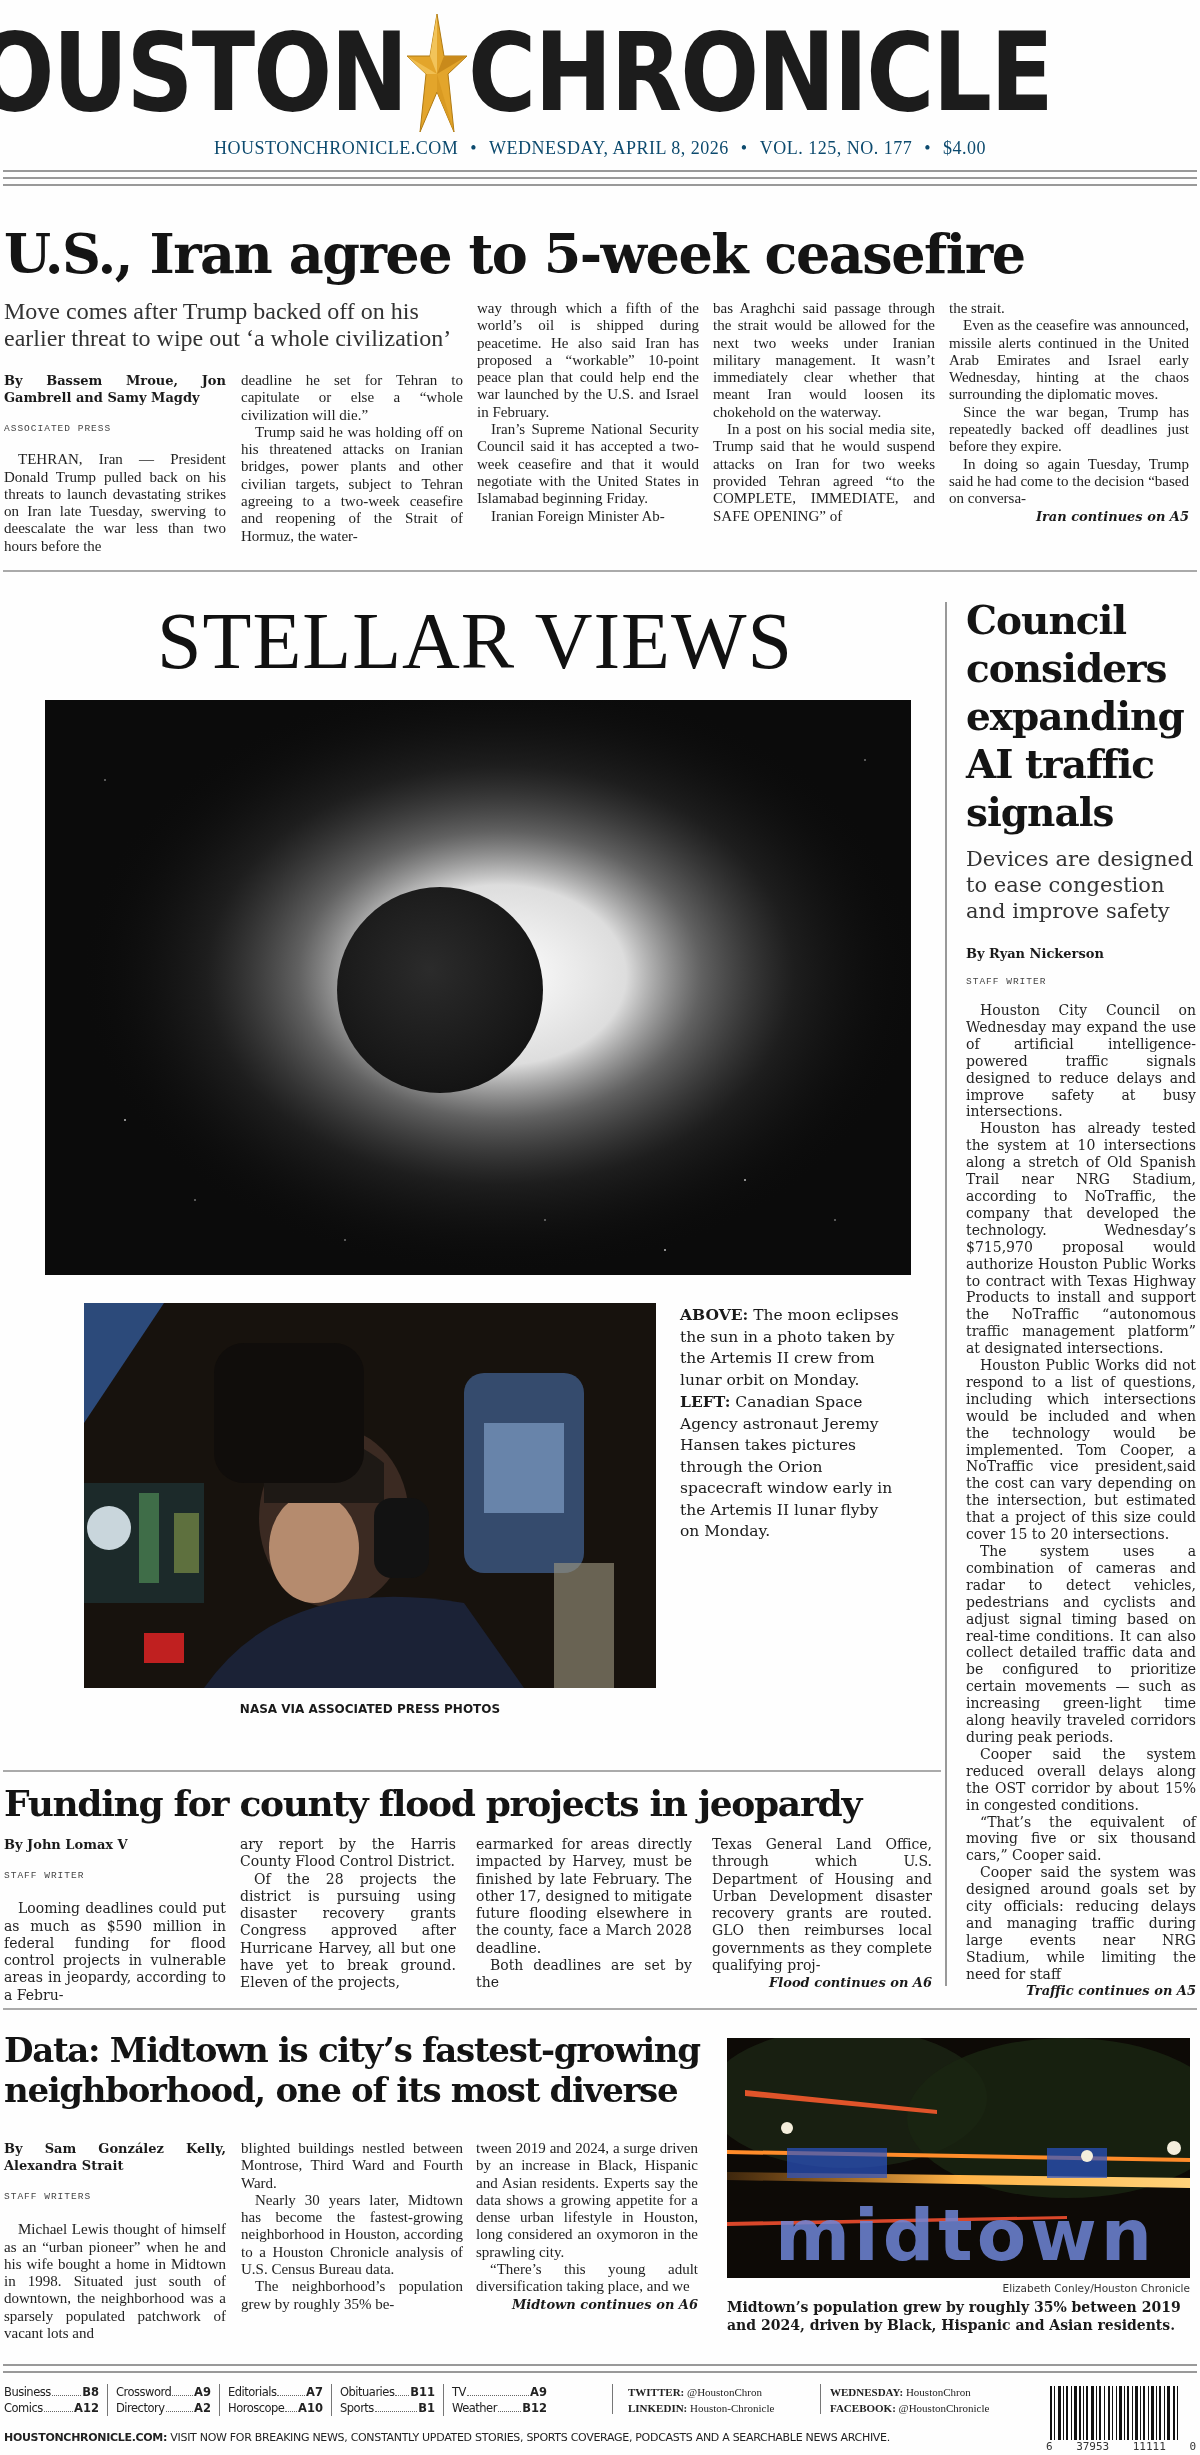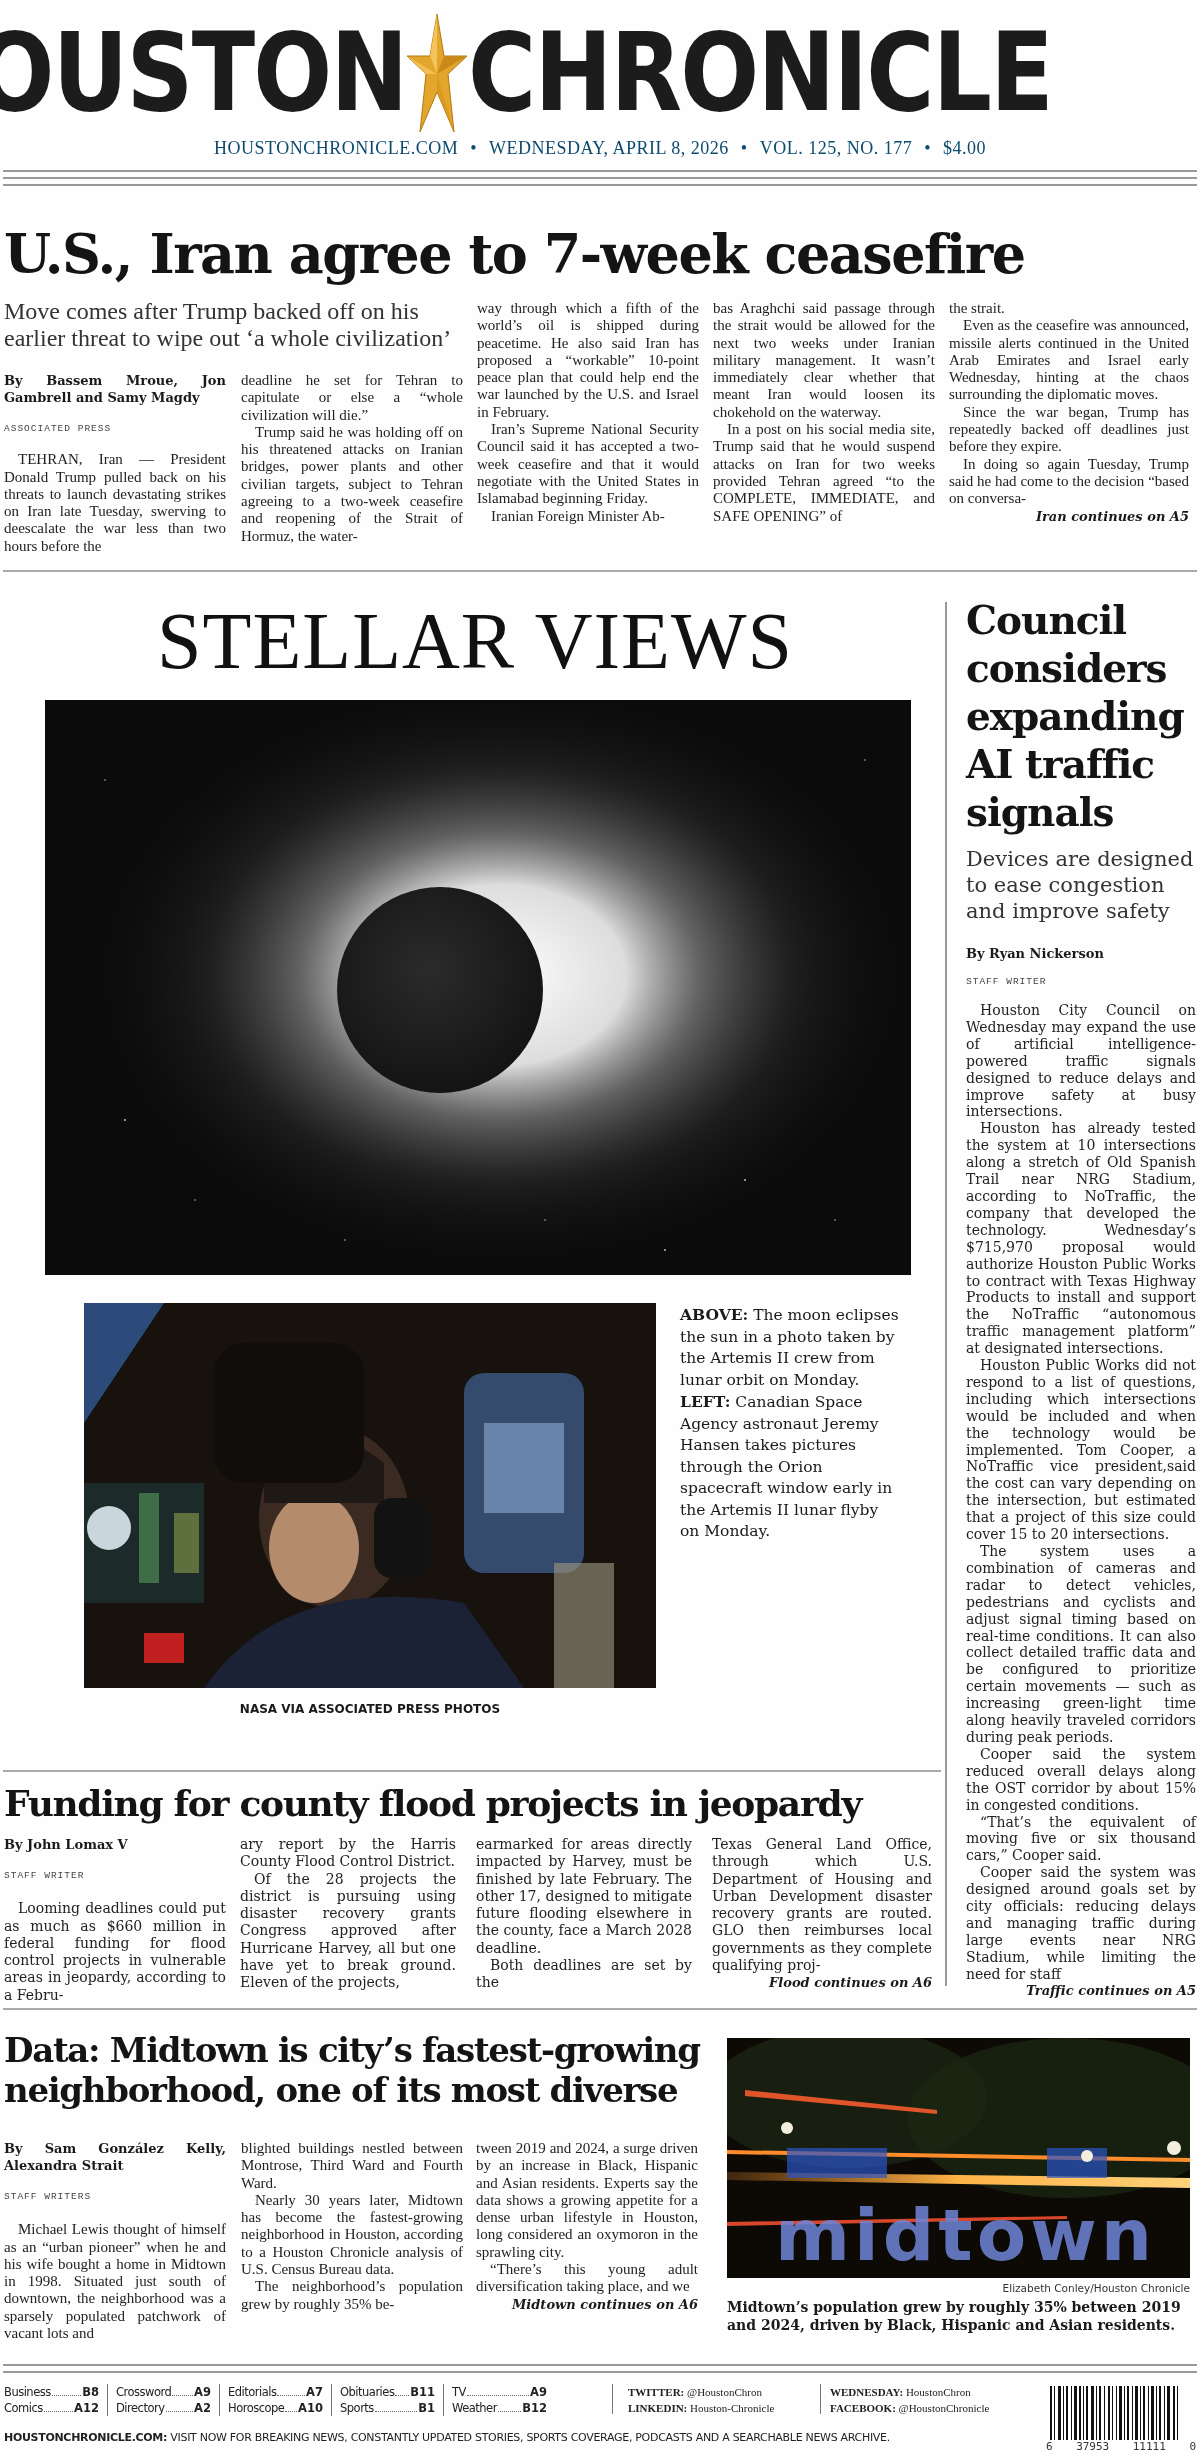--- a/index.html
+++ b/index.html
@@ -91,21 +91,21 @@
     <span>HOUSTONCHRONICLE.COM</span><span class="sep">•</span><span>WEDNESDAY, APRIL 8, 2026</span><span class="sep">•</span><span>VOL. 125, NO. 177</span><span class="sep">•</span><span>$4.00</span>
   </div>
   <div class="rule-triple" style="top:170px">
       <div></div>
       <div></div>
       <div></div>
     </div>
 </header>
 
 <article>
-  <h1 class="lead-headline">U.S., Iran agree to 7-week ceasefire</h1>
+  <h1 class="lead-headline">U.S., Iran agree to 5-week ceasefire</h1>
   <div class="lead-deck">Move comes after Trump backed off on his earlier threat to wipe out ‘a whole civilization’</div>
 
   <div class="col" style="top:372px; left:4px; width:222px;">
     <div class="byline">By Bassem Mroue, Jon Gambrell and Samy Magdy</div>
     <div class="byline-role">ASSOCIATED PRESS</div>
     <p style="margin-top:14px">TEHRAN, Iran — President Donald Trump pulled back on his threats to launch devastating strikes on Iran late Tuesday, swerving to deescalate the war less than two hours before the</p>
   </div>
   <div class="col" style="top:372px; left:241px; width:222px;">
     <p class="noindent">deadline he set for Tehran to capitulate or else a “whole civilization will die.”</p>
     <p>Trump said he was holding off on his threatened attacks on Iranian bridges, power plants and other civilian targets, subject to Tehran agreeing to a two-week ceasefire and reopening of the Strait of Hormuz, the water-</p>
@@ -213,21 +213,21 @@
   </div>
 </article>
 
 <div class="hr" style="top:1770px; left:3px; width:938px;"></div>
 
 <article>
   <h2 class="flood-headline">Funding for county flood projects in jeopardy</h2>
   <div class="col flood-col" style="top:1836px; left:4px; width:222px;">
     <div class="byline">By John Lomax V</div>
     <div class="byline-role">STAFF WRITER</div>
-    <p style="margin-top:16px">Looming deadlines could put as much as $660 million in federal funding for flood control projects in vulnerable areas in jeopardy, according to a Febru-</p>
+    <p style="margin-top:16px">Looming deadlines could put as much as $590 million in federal funding for flood control projects in vulnerable areas in jeopardy, according to a Febru-</p>
   </div>
   <div class="col flood-col" style="top:1836px; left:240px; width:216px;">
     <p class="noindent">ary report by the Harris County Flood Control District.</p>
     <p>Of the 28 projects the district is pursuing using disaster recovery grants Congress approved after Hurricane Harvey, all but one have yet to break ground. Eleven of the projects,</p>
   </div>
   <div class="col flood-col" style="top:1836px; left:476px; width:216px;">
     <p class="noindent">earmarked for areas directly impacted by Harvey, must be finished by late February. The other 17, designed to mitigate future flooding elsewhere in the county, face a March 2028 deadline.</p>
     <p>Both deadlines are set by the</p>
   </div>
   <div class="col flood-col" style="top:1836px; left:712px; width:220px;">

